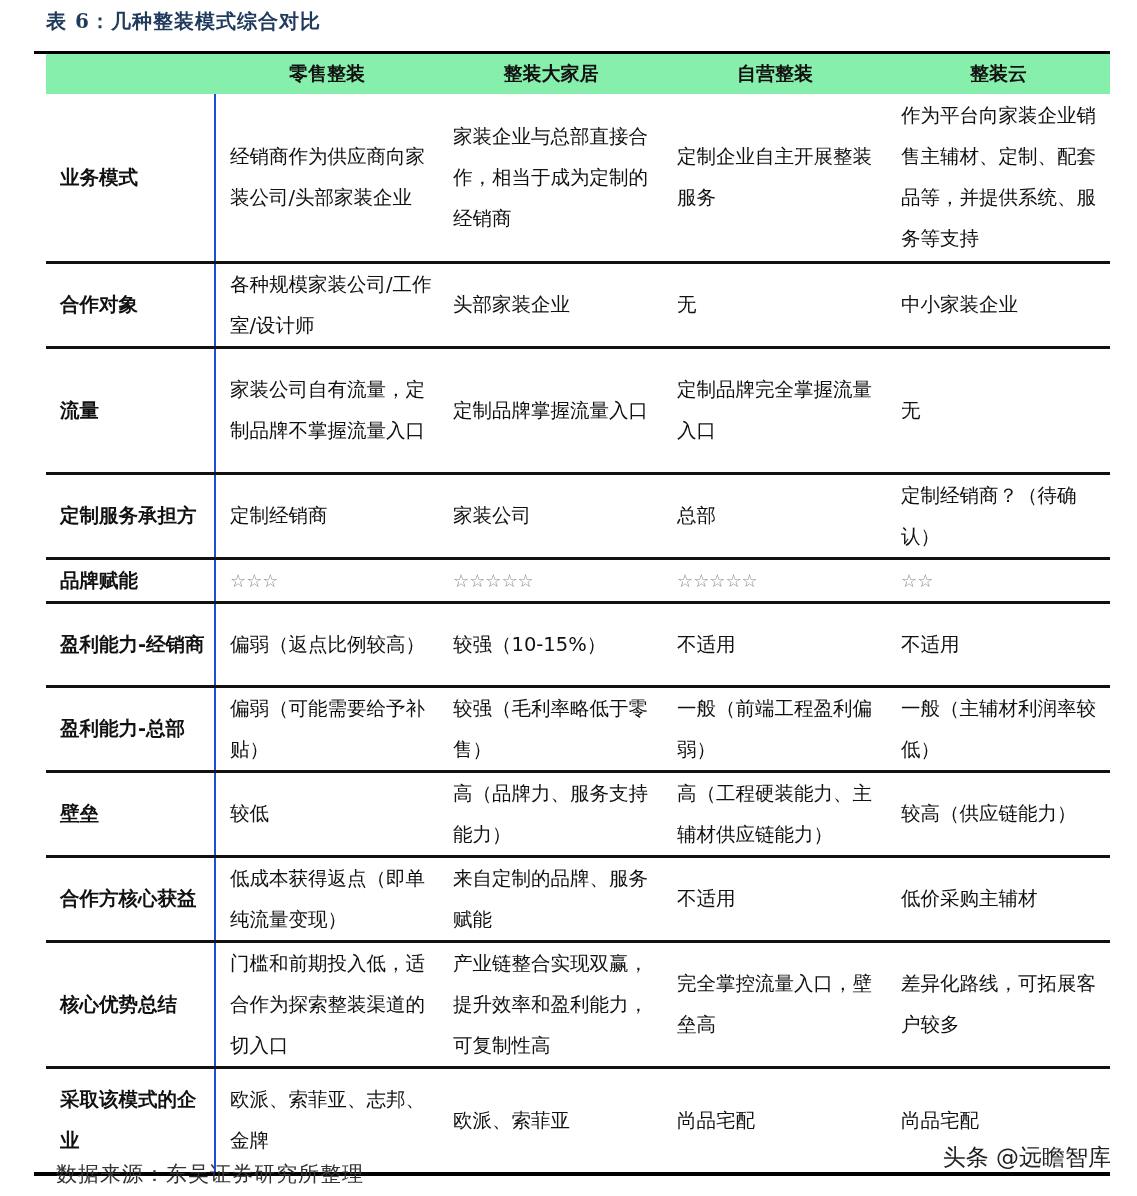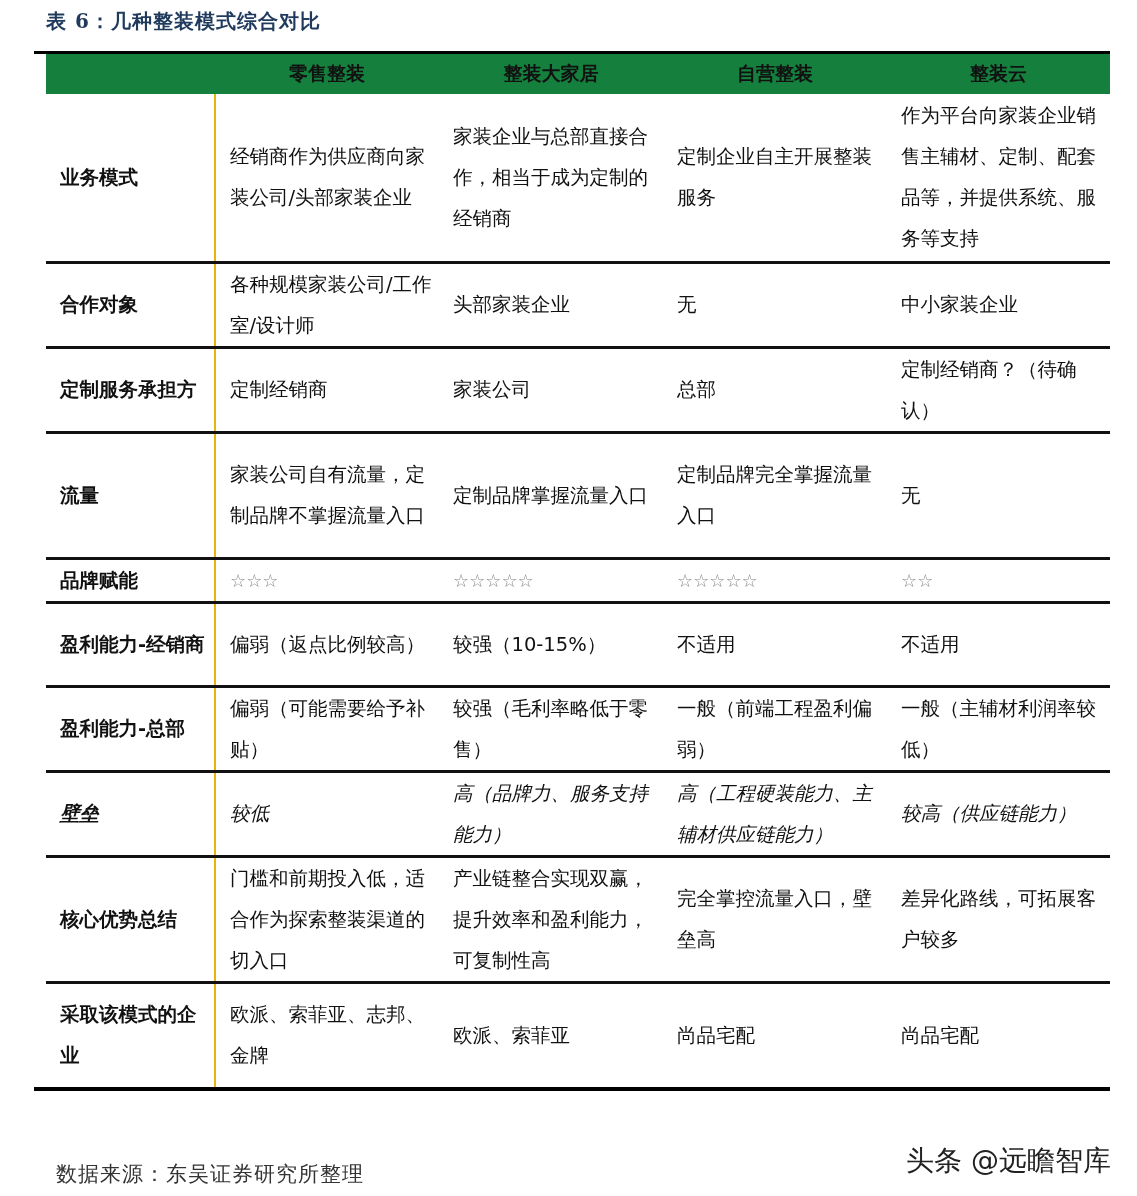--- a/index.html
+++ b/index.html
@@ -11,39 +11,39 @@
   }
   .table-wrap { position: absolute; left: 46px; top: 51px; width: 1064px; }
   .top-rule { height: 3px; background: #000; margin-left: -12px; width: 1076px; }
   table { border-collapse: collapse; width: 1064px; table-layout: fixed; }
   col.c0 { width: 169px; }
   col.c1 { width: 224px; }
   col.c2 { width: 224px; }
   col.c3 { width: 224px; }
   col.c4 { width: 223px; }
   thead th {
-    background: #15803d; height: 40px; font-size: 19px; font-weight: bold;
+    background: #86efac; height: 40px; font-size: 19px; font-weight: bold;
     text-align: center; padding: 0; border: none;
   }
   tbody td {
     font-size: 19.5px; line-height: 41px; padding: 0 0 0 14px; vertical-align: middle;
     border-top: 3px solid #111;
   }
   tbody tr:first-child td { border-top: none; }
-  tbody td.rh { font-weight: bold; padding-left: 14px; border-right: 2px solid #eab308; }
+  tbody td.rh { font-weight: bold; padding-left: 14px; border-right: 2px solid #1d4ed8; }
   tbody td.v { padding-left: 14px; }
   .stars { color: #888; font-size: 18px; letter-spacing: 0px; }
   .bottom-rule { height: 4px; background: #000; margin-left: -12px; width: 1076px; }
   .source {
     position: absolute; left: 56px; top: 1160px;
     font-family: "DejaVu Serif", "Liberation Serif", serif; font-size: 21px; color: #333; letter-spacing: 1px;
   }
   .watermark {
     position: absolute; right: 26px; top: 1142px;
-    font-size: 28px; color: #222; font-family: "DejaVu Sans", sans-serif;
+    font-size: 23px; color: #222; font-family: "DejaVu Sans", sans-serif;
     text-shadow: 0 0 2px #fff, 0 0 3px #fff;
   }
 </style>
 </head>
 <body>
 
 <div class="title">表 6：几种整装模式综合对比</div>
 
 <div class="table-wrap">
   <div class="top-rule"></div>
@@ -72,33 +72,33 @@
           <td class="v">定制企业自主开展整装服务</td>
           <td class="v">作为平台向家装企业销售主辅材、定制、配套品等，并提供系统、服务等支持</td>
         </tr>
         <tr style="height: 84px;">
           <td class="rh">合作对象</td>
           <td class="v">各种规模家装公司/工作室/设计师</td>
           <td class="v">头部家装企业</td>
           <td class="v">无</td>
           <td class="v">中小家装企业</td>
         </tr>
+        <tr style="height: 126px;">
+          <td class="rh">流量</td>
+          <td class="v">家装公司自有流量，定制品牌不掌握流量入口</td>
+          <td class="v">定制品牌掌握流量入口</td>
+          <td class="v">定制品牌完全掌握流量入口</td>
+          <td class="v">无</td>
+        </tr>
         <tr style="height: 84px;">
           <td class="rh">定制服务承担方</td>
           <td class="v">定制经销商</td>
           <td class="v">家装公司</td>
           <td class="v">总部</td>
           <td class="v">定制经销商？（待确认）</td>
-        </tr>
-        <tr style="height: 126px;">
-          <td class="rh">流量</td>
-          <td class="v">家装公司自有流量，定制品牌不掌握流量入口</td>
-          <td class="v">定制品牌掌握流量入口</td>
-          <td class="v">定制品牌完全掌握流量入口</td>
-          <td class="v">无</td>
         </tr>
         <tr style="height: 43px;">
           <td class="rh">品牌赋能</td>
           <td class="v stars">☆☆☆</td>
           <td class="v stars">☆☆☆☆☆</td>
           <td class="v stars">☆☆☆☆☆</td>
           <td class="v stars">☆☆</td>
         </tr>
         <tr style="height: 84px;">
           <td class="rh">盈利能力-经销商</td>
@@ -107,26 +107,33 @@
           <td class="v">不适用</td>
           <td class="v">不适用</td>
         </tr>
         <tr style="height: 84px;">
           <td class="rh">盈利能力-总部</td>
           <td class="v">偏弱（可能需要给予补贴）</td>
           <td class="v">较强（毛利率略低于零售）</td>
           <td class="v">一般（前端工程盈利偏弱）</td>
           <td class="v">一般（主辅材利润率较低）</td>
         </tr>
-        <tr style="height: 84px; font-style: italic;">
+        <tr style="height: 84px;">
           <td class="rh">壁垒</td>
           <td class="v">较低</td>
           <td class="v">高（品牌力、服务支持能力）</td>
           <td class="v">高（工程硬装能力、主辅材供应链能力）</td>
           <td class="v">较高（供应链能力）</td>
+        </tr>
+        <tr style="height: 84px;">
+          <td class="rh">合作方核心获益</td>
+          <td class="v">低成本获得返点（即单纯流量变现）</td>
+          <td class="v">来自定制的品牌、服务赋能</td>
+          <td class="v">不适用</td>
+          <td class="v">低价采购主辅材</td>
         </tr>
         <tr style="height: 126px;">
           <td class="rh">核心优势总结</td>
           <td class="v">门槛和前期投入低，适合作为探索整装渠道的切入口</td>
           <td class="v">产业链整合实现双赢，提升效率和盈利能力，可复制性高</td>
           <td class="v">完全掌控流量入口，壁垒高</td>
           <td class="v">差异化路线，可拓展客户较多</td>
         </tr>
         <tr style="height: 105px;">
           <td class="rh">采取该模式的企业</td>

